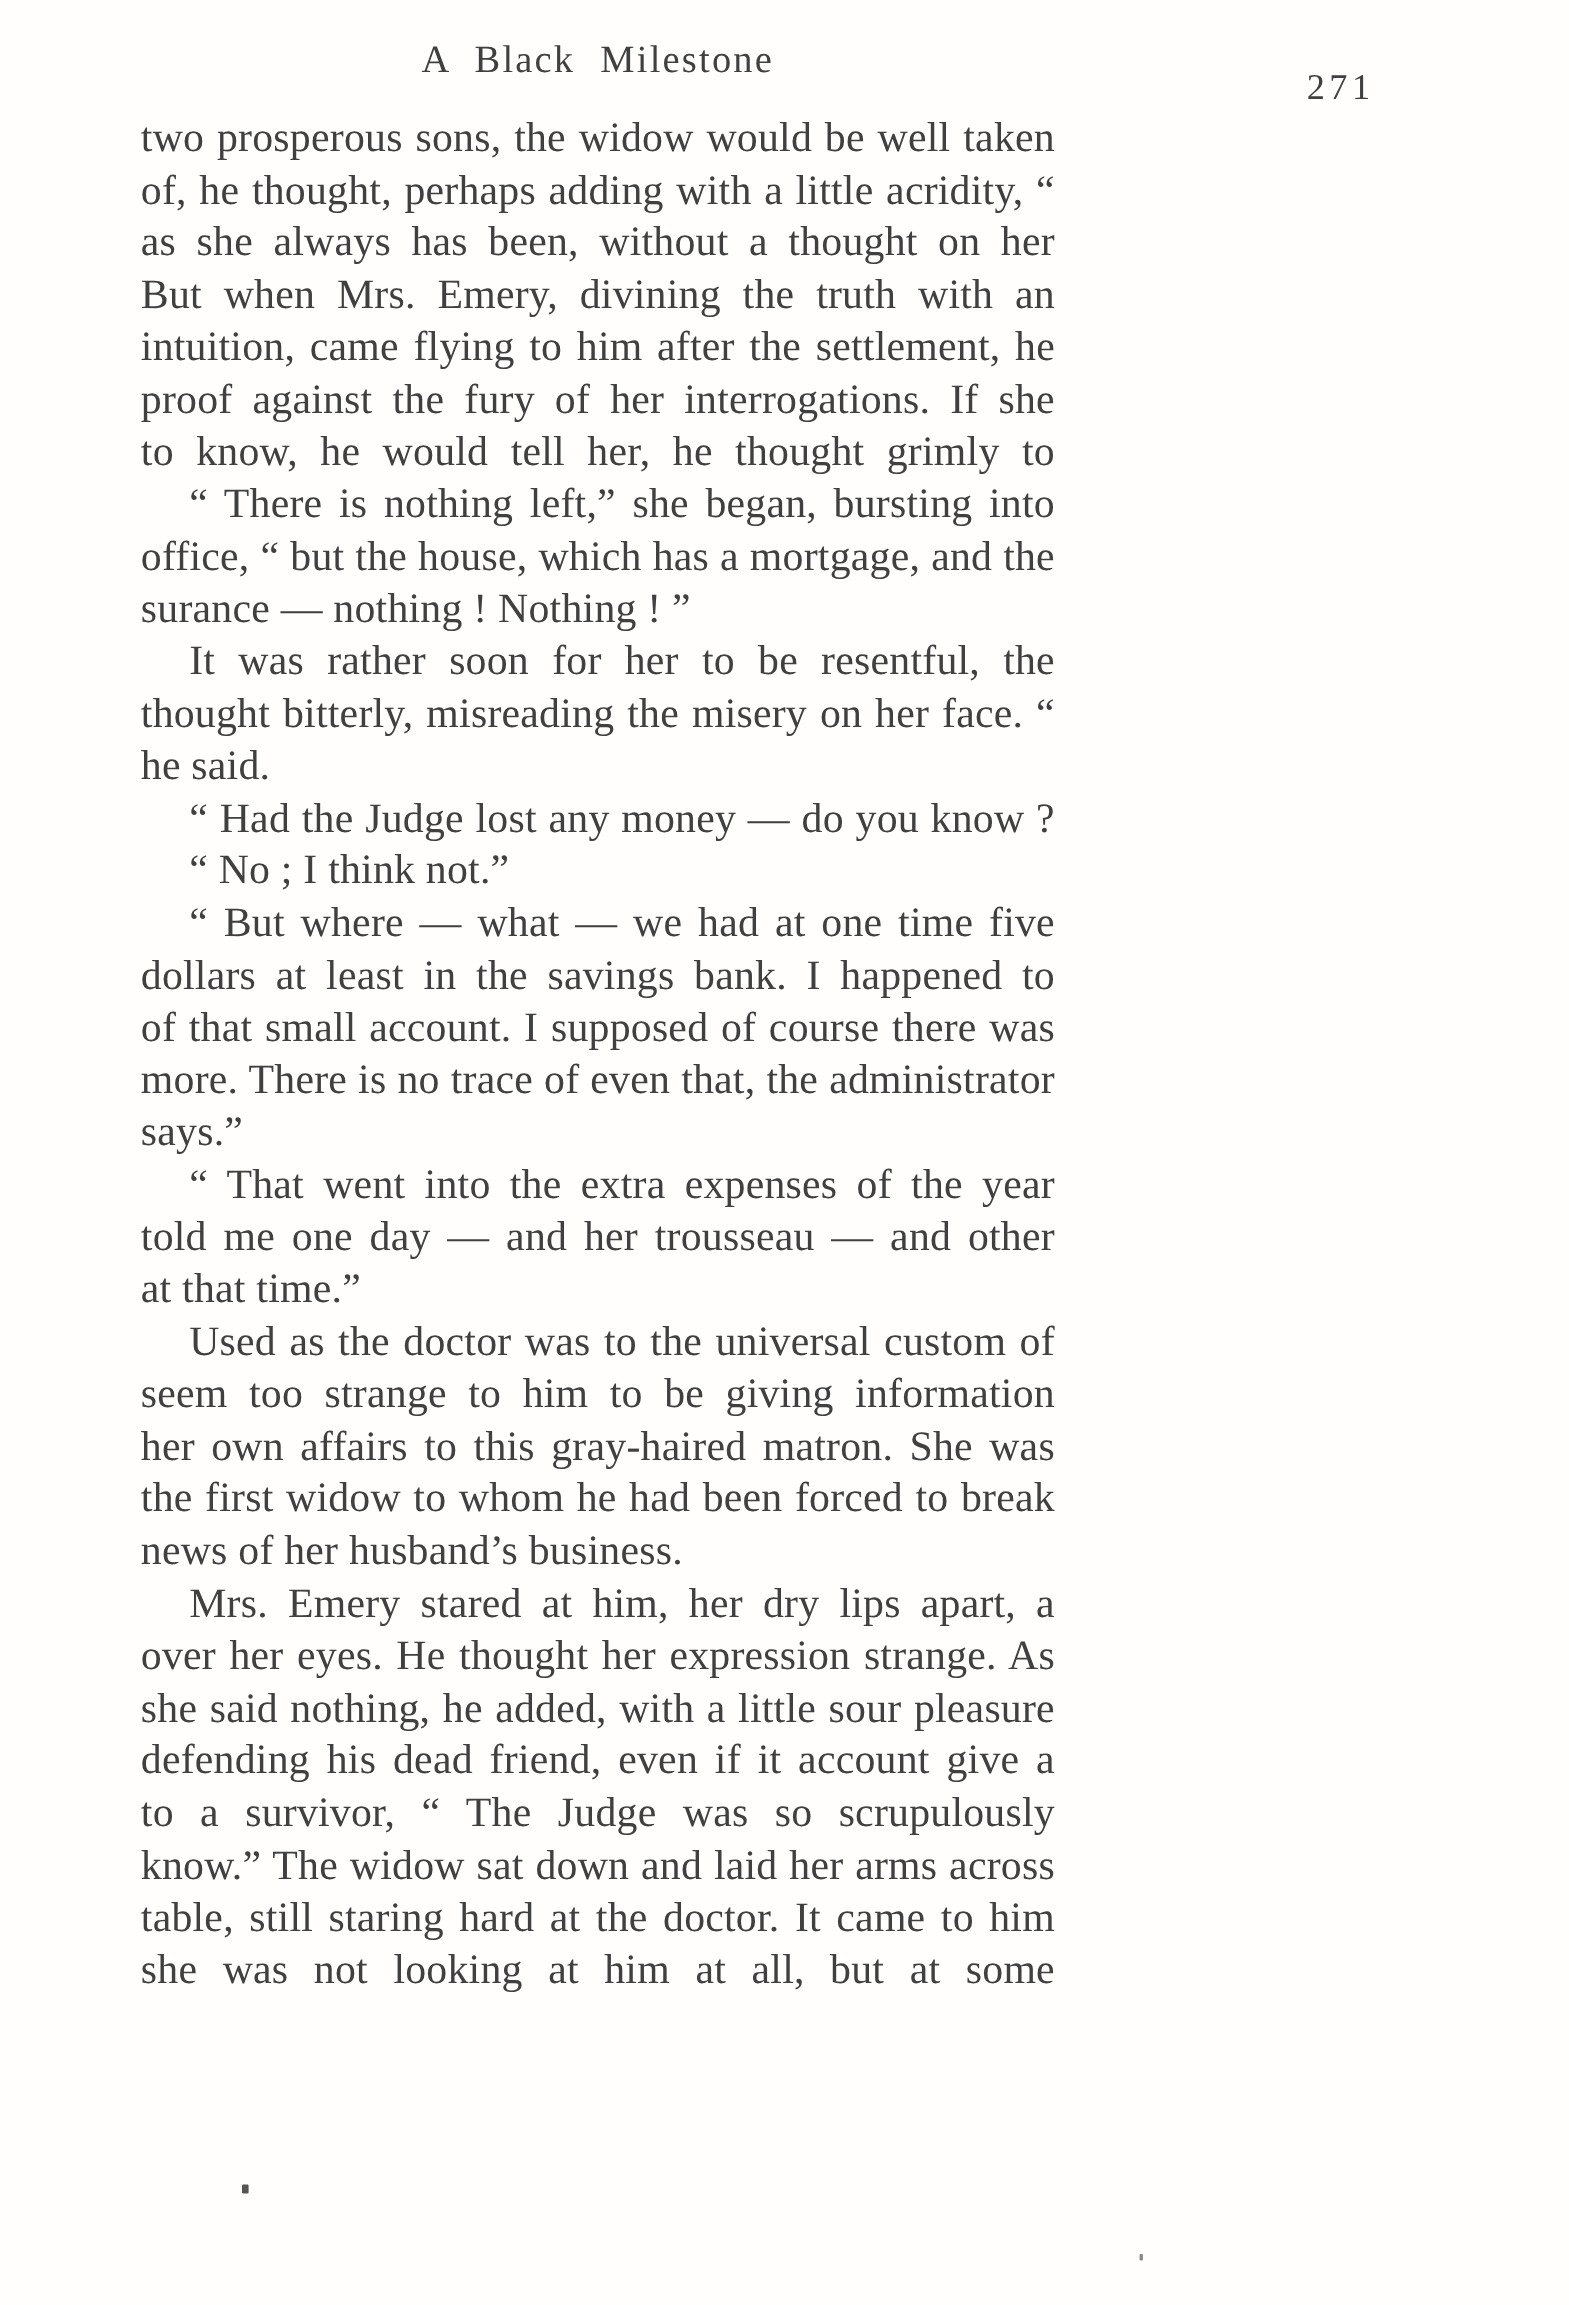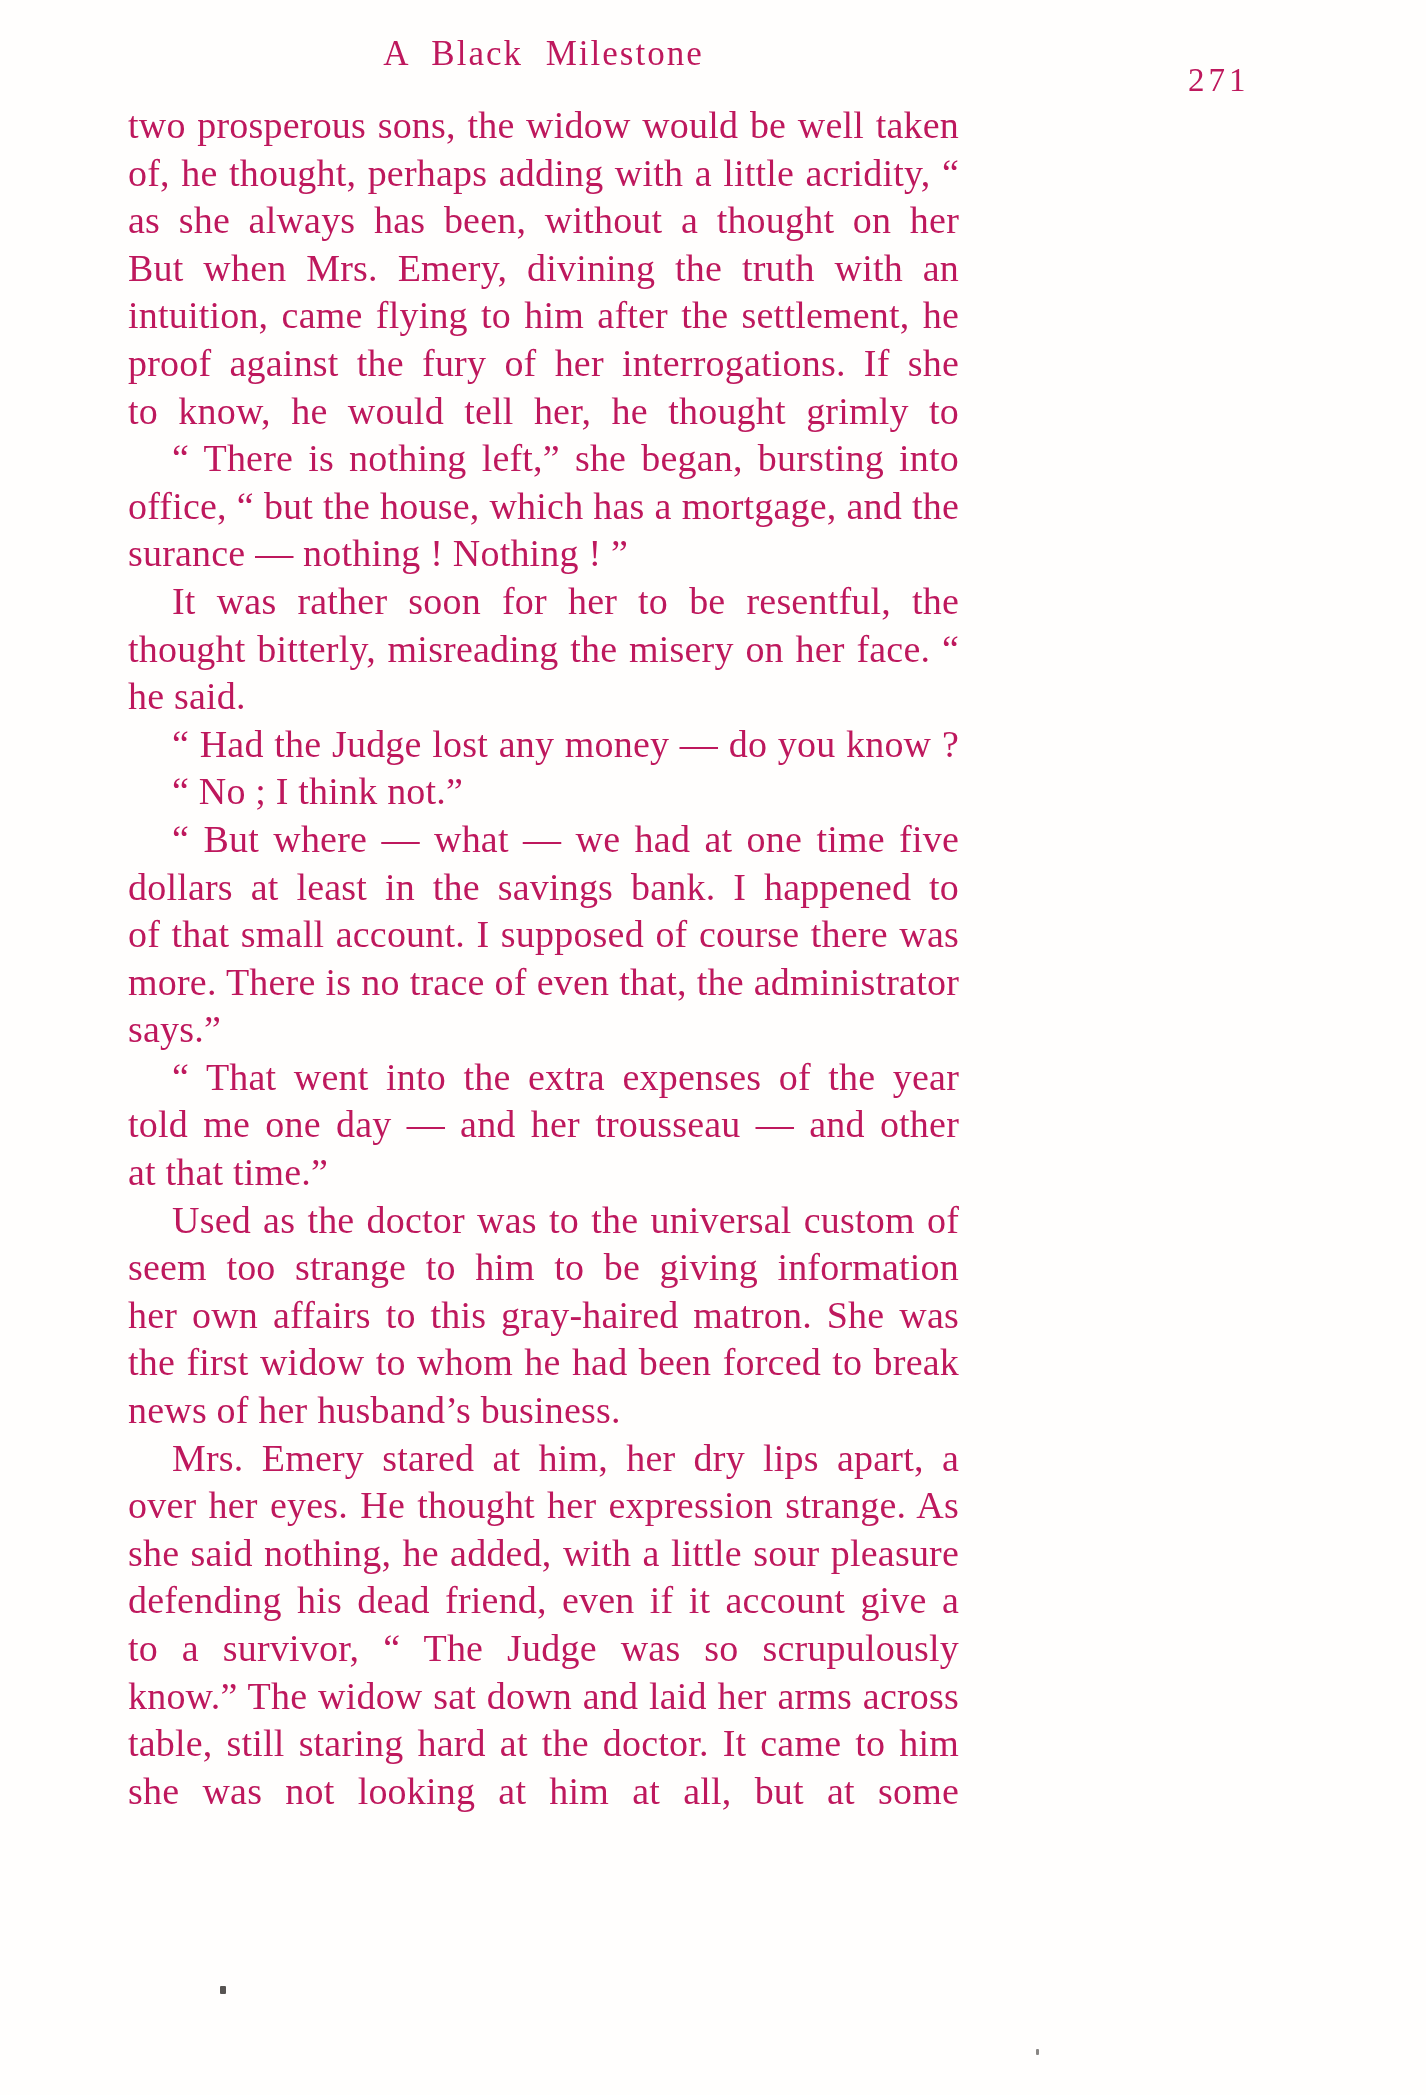--- a/index.html
+++ b/index.html
@@ -7,21 +7,21 @@
     padding: 0;
     background: #ffffff;
   }
   .page {
     position: relative;
     width: 1426px;
     height: 2095px;
     background: #fffefd;
     overflow: hidden;
     font-family: "Liberation Serif", "DejaVu Serif", serif;
-    color: #be185d;
+    color: #404040;
   }
   .running-header {
     position: absolute;
     top: 34px;
     left: 128px;
     width: 831px;
     text-align: center;
     font-size: 35px;
     letter-spacing: 2px;
     word-spacing: 12px;

